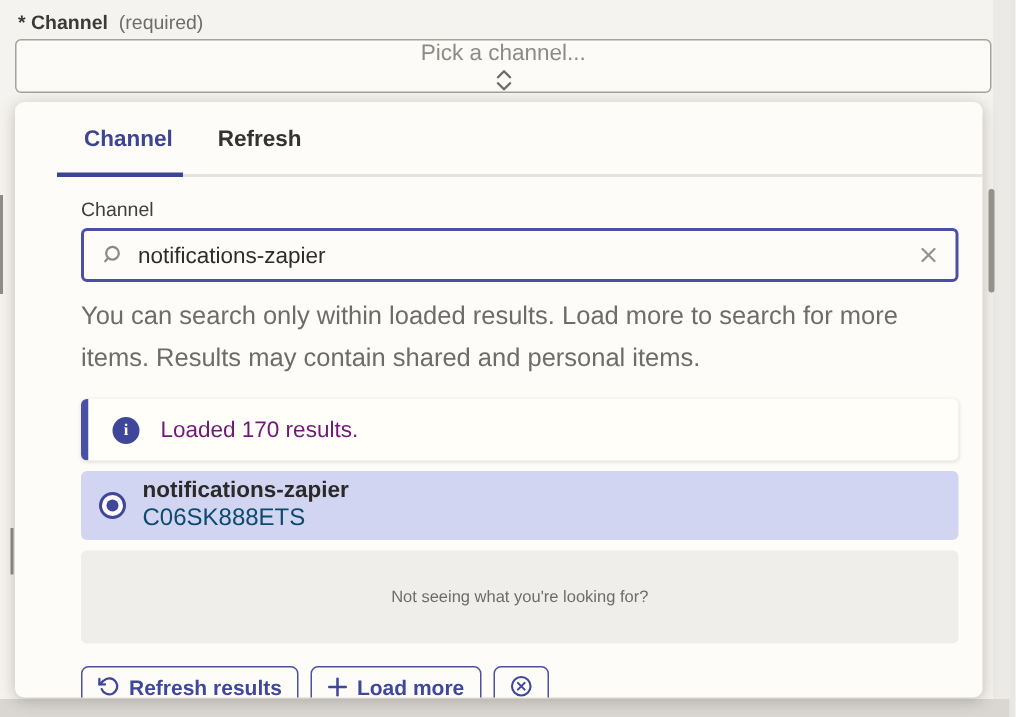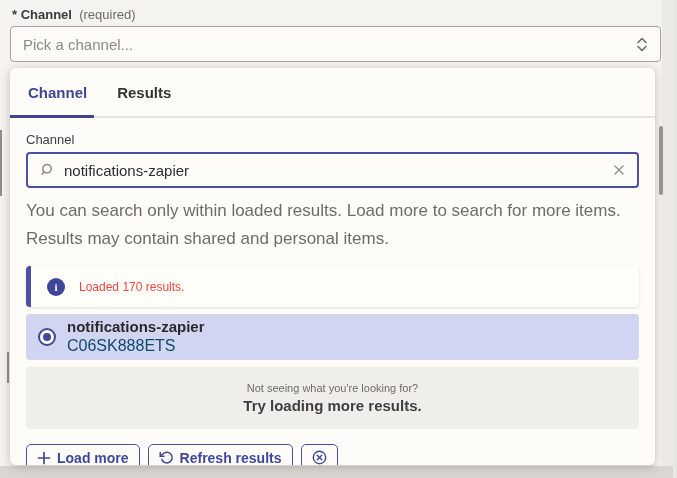--- a/index.html
+++ b/index.html
@@ -11,27 +11,27 @@
   .bottom-strip{position:absolute;left:0;top:466px;width:677px;height:12px;background:#dad7d2;}
   .frag-line-a{position:absolute;left:0;top:130px;width:2px;height:66px;background:#8f8d89;}
   .frag-line-b{position:absolute;left:7px;top:352px;width:2px;height:31px;background:#8f8d89;}
   .scroll-thumb{position:absolute;left:659px;top:126px;width:4px;height:69px;background:#98958f;border-radius:2px;}
 
   
   .field-label{position:absolute;left:12px;top:7px;font-size:13px;color:#6e6c69;}
   .field-label b{color:#3b3a38;font-weight:700;}
   .select-box{position:absolute;left:10px;top:26px;width:651px;height:36px;box-sizing:border-box;
     background:#fcfbf7;border:1px solid #a5a29d;border-radius:4px;display:flex;align-items:center;
-    padding:0 12px;cursor:pointer;}
+    padding:0 12px;cursor:pointer;flex-direction:column;}
   .select-placeholder{flex:1;font-size:15px;color:#8d8b87;}
   .select-chevron{display:flex;flex-direction:column;align-items:center;gap:1px;color:#6e6c69;}
 
   
   .panel{position:absolute;left:10px;top:68px;width:645px;height:397px;box-sizing:border-box;
-    background:#fdfcf8;border-radius:6px;box-shadow:0 2px 10px rgba(60,55,45,.28);overflow:hidden;}
+    background:#fdfcf8;border-radius:6px;box-shadow:0 2px 10px rgba(60,55,45,.28);overflow:hidden;padding-left:28px;}
   .tabs{position:relative;height:50px;border-bottom:2px solid #e5e3de;display:flex;align-items:center;
     padding-left:18px;box-sizing:border-box;}
   .tab{font-size:15px;font-weight:700;margin-right:30px;cursor:pointer;background:none;border:none;
     font-family:inherit;padding:0;}
   .tab.active{color:#3d4592;}
   .tab.inactive{color:#34332f;}
   .tab-underline{position:absolute;left:0;bottom:-2px;width:84px;height:3px;background:#3d4592;}
 
   .panel-content{padding:0 16px;}
   .search-label{margin-top:14px;font-size:13px;color:#413f3d;}
@@ -41,21 +41,21 @@
     font-size:15px;color:#2e2d2b;padding:0;}
   .icon-btn{background:none;border:none;padding:0;display:flex;align-items:center;cursor:pointer;}
 
   .helper{margin-top:9px;font-size:17px;line-height:1.65;color:#6e6c69;max-width:600px;}
 
   .alert{margin-top:13px;height:41px;background:#fffef9;border-left:5px solid #4a51a5;border-radius:4px;
     box-shadow:0 1px 3px rgba(60,55,45,.16);display:flex;align-items:center;padding-left:16px;gap:14px;
     box-sizing:border-box;}
   .info-icon{width:18px;height:18px;border-radius:50%;background:#3f479b;color:#fffef9;font-size:11px;
     font-weight:700;display:flex;align-items:center;justify-content:center;font-family:"Liberation Serif",serif;}
-  .alert-text{font-size:12px;color:#ef4444;}
+  .alert-text{font-size:15px;color:#701a75;}
 
   .option{margin-top:7px;height:46px;background:#d2d5f1;border-radius:4px;display:flex;align-items:center;
     padding:0 12px;gap:11px;box-sizing:border-box;cursor:pointer;}
   .radio{width:18px;height:18px;border-radius:50%;border:2px solid #3f479b;background:#fdfcf8;
     box-sizing:border-box;display:flex;align-items:center;justify-content:center;flex:none;}
   .radio-dot{width:8px;height:8px;border-radius:50%;background:#3f479b;}
   .option-texts{display:flex;flex-direction:column;line-height:1.25;}
   .option-title{font-size:15px;font-weight:700;color:#2b2a28;}
   .option-sub{font-size:16px;color:#0c4a6e;}
 
@@ -95,21 +95,21 @@
       <svg width="12" height="7" viewBox="0 0 12 7">
           <path d="M2 1.5 L6 5.5 L10 1.5" fill="none" stroke="#6e6c69" stroke-width="1.6" stroke-linecap="round" stroke-linejoin="round"></path>
         </svg>
     </span>
   </div>
 
   <div class="panel">
 
     <div class="tabs">
       <button class="tab active">Channel</button>
-      <button class="tab inactive">Results</button>
+      <button class="tab inactive">Refresh</button>
       <div class="tab-underline"></div>
     </div>
 
     <div class="panel-content">
 
       <div class="search-label">Channel</div>
 
       <div class="search-input-wrap">
         <span style="display:flex;">
           <svg width="16" height="16" viewBox="0 0 16 16">
@@ -138,39 +138,38 @@
             <span class="radio-dot"></span>
           </span>
         <span class="option-texts">
           <span class="option-title">notifications-zapier</span>
           <span class="option-sub">C06SK888ETS</span>
         </span>
       </div>
 
       <div class="hint">
         <span class="hint-line1">Not seeing what you're looking for?</span>
-        <span class="hint-line2">Try loading more results.</span>
       </div>
 
       <div class="btn-row">
+
+        <button class="btn">
+          <svg width="15" height="15" viewBox="0 0 24 24">
+            <polyline points="2 4 2 10 8 10" fill="none" stroke="#3f479b" stroke-width="2.4" stroke-linecap="round" stroke-linejoin="round"></polyline>
+            <path d="M4.5 15a8.5 8.5 0 1 0 2-8.9L2 10" fill="none" stroke="#3f479b" stroke-width="2.4" stroke-linecap="round" stroke-linejoin="round"></path>
+          </svg>
+          <span>Refresh results</span>
+        </button>
 
         <button class="btn">
           <svg width="14" height="14" viewBox="0 0 14 14">
             <line x1="7" y1="1.5" x2="7" y2="12.5" stroke="#3f479b" stroke-width="1.7" stroke-linecap="round"></line>
             <line x1="1.5" y1="7" x2="12.5" y2="7" stroke="#3f479b" stroke-width="1.7" stroke-linecap="round"></line>
           </svg>
           <span>Load more</span>
-        </button>
-
-        <button class="btn">
-          <svg width="15" height="15" viewBox="0 0 24 24">
-            <polyline points="2 4 2 10 8 10" fill="none" stroke="#3f479b" stroke-width="2.4" stroke-linecap="round" stroke-linejoin="round"></polyline>
-            <path d="M4.5 15a8.5 8.5 0 1 0 2-8.9L2 10" fill="none" stroke="#3f479b" stroke-width="2.4" stroke-linecap="round" stroke-linejoin="round"></path>
-          </svg>
-          <span>Refresh results</span>
         </button>
 
         <button class="btn">
           <svg width="15" height="15" viewBox="0 0 16 16">
             <circle cx="8" cy="8" r="6.6" fill="none" stroke="#3f479b" stroke-width="1.5"></circle>
             <line x1="5.6" y1="5.6" x2="10.4" y2="10.4" stroke="#3f479b" stroke-width="1.5" stroke-linecap="round"></line>
             <line x1="10.4" y1="5.6" x2="5.6" y2="10.4" stroke="#3f479b" stroke-width="1.5" stroke-linecap="round"></line>
           </svg>
         </button>
 

